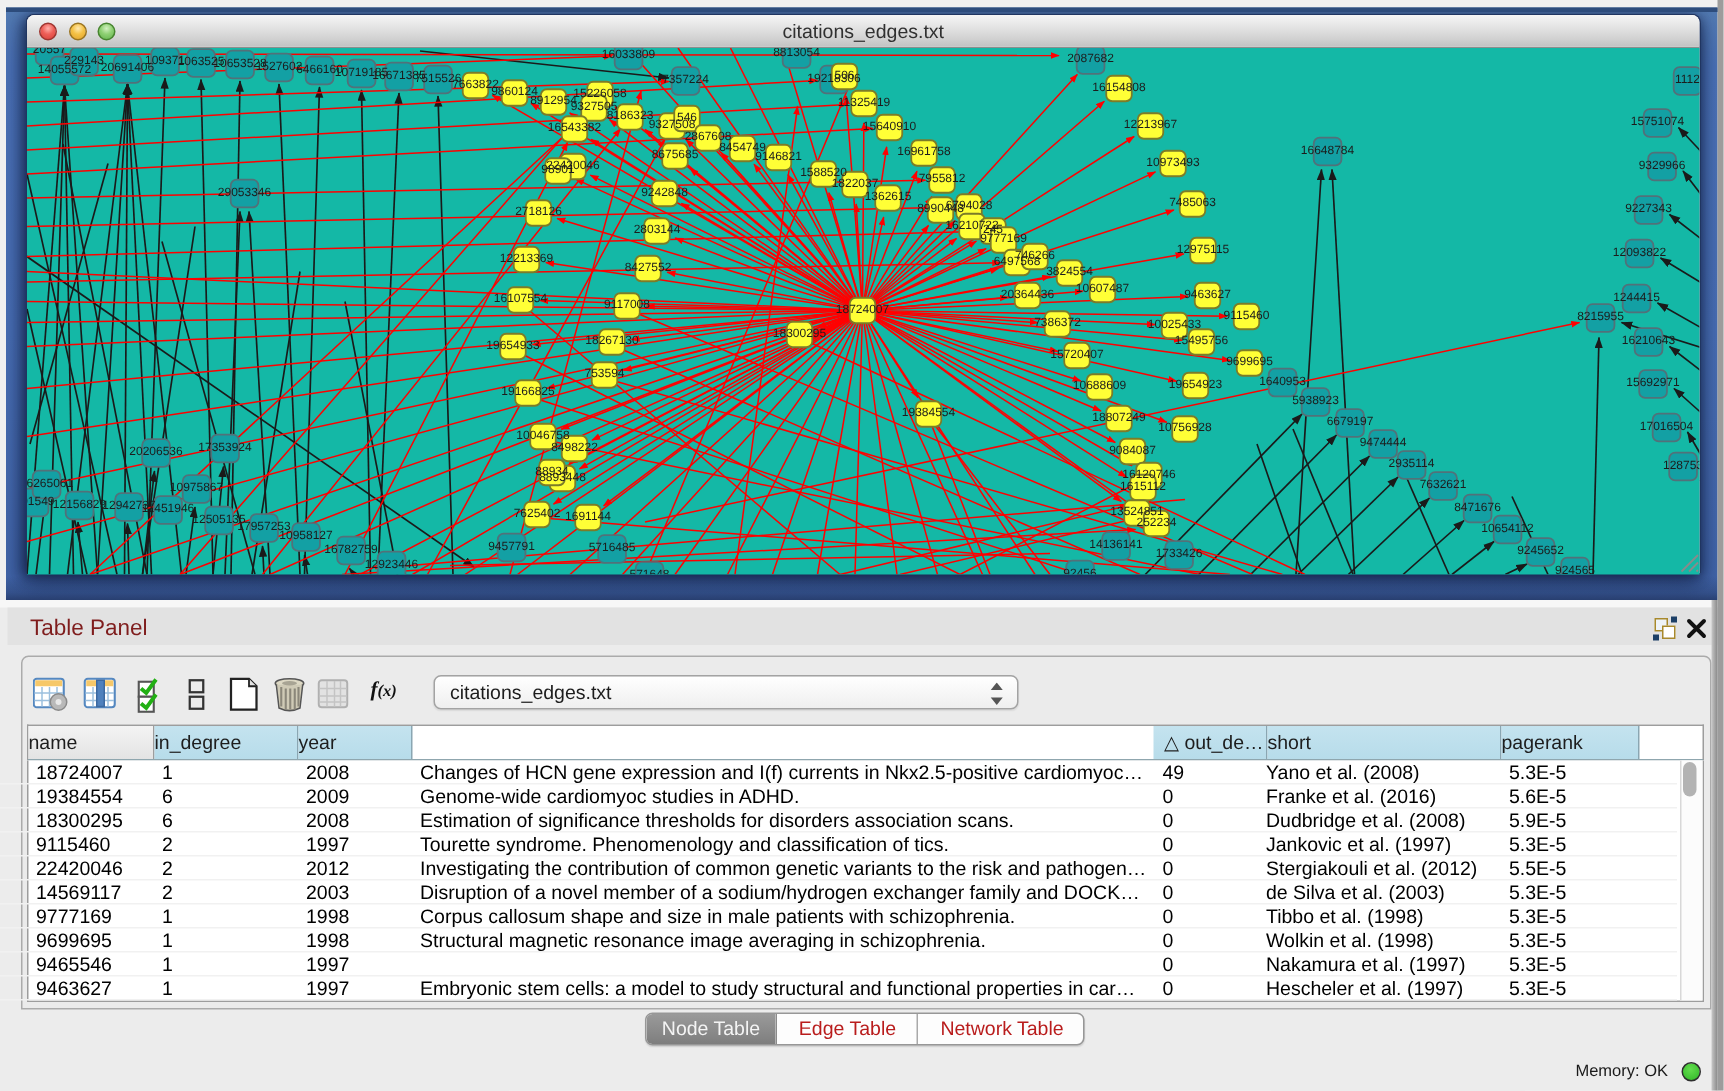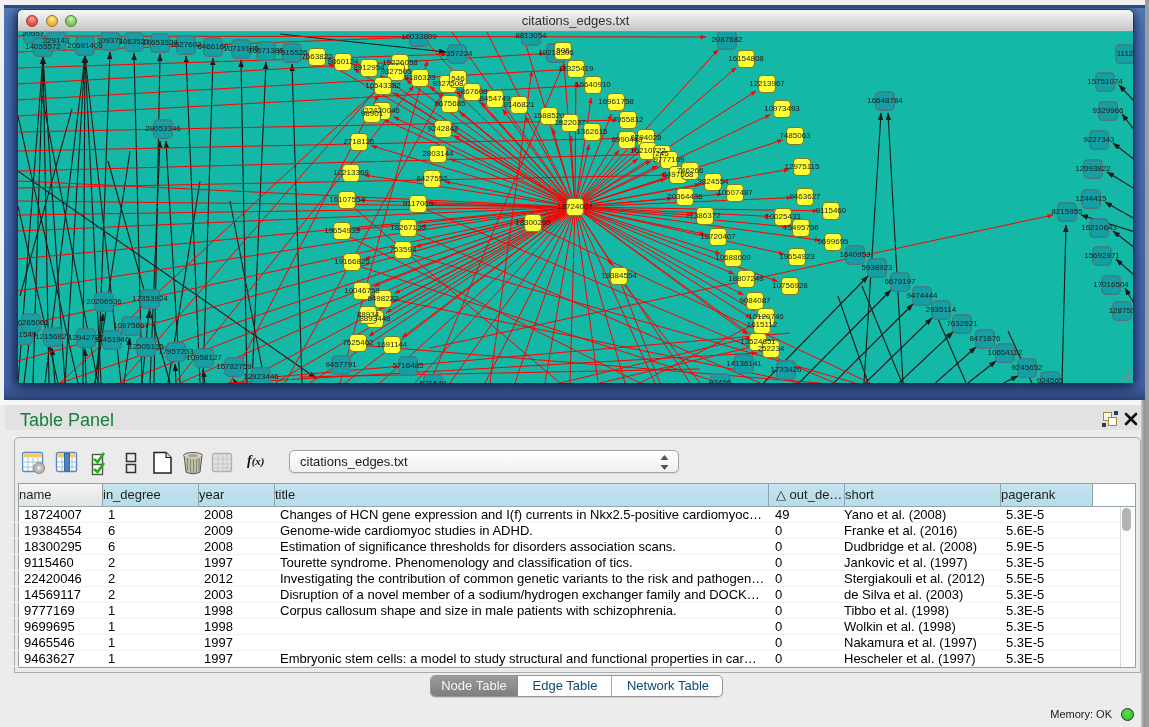--- a/index.html
+++ b/index.html
@@ -11,35 +11,35 @@
 #tbar{position:absolute;left:0;top:0;width:100%;height:22px;border-radius:5px 5px 0 0;
  background:linear-gradient(180deg,#f6f6f6 0%,#e3e3e3 40%,#d0d0d0 78%,#c3c3c3 100%);border-bottom:1px solid #8d8d8d}
 #tbar .t{position:absolute;width:100%;text-align:center;top:3px;font-size:13px;color:#303030}
 .tl{position:absolute;top:5px;width:12px;height:12px;border-radius:50%}
 #tlr{left:8px;background:radial-gradient(circle at 50% 30%,#ffb0aa 0%,#ee5f58 45%,#d6413a 100%);border:1px solid #9e3530}
 #tly{left:27.5px;background:radial-gradient(circle at 50% 30%,#ffe9b0 0%,#f4c145 45%,#e0a32e 100%);border:1px solid #9a7420}
 #tlg{left:47px;background:radial-gradient(circle at 50% 30%,#d2f0c0 0%,#8ed073 45%,#62b34c 100%);border:1px solid #47842f}
 #canvas{position:absolute;left:0;top:22px;width:1115px;height:351px;background:#14b8a6;overflow:hidden}
 #tp{position:absolute;left:0px;top:400px;width:1146px;height:327px;background:#ececec}
 #tph{position:absolute;left:5px;top:5px;width:1141px;height:25px;background:#e2e2e2}
-#tph .t{position:absolute;left:15px;top:5px;font-size:18px;color:#15803d}
+#tph .t{position:absolute;left:15px;top:5px;font-size:15px;color:#7f1d1d}
 #tbox{position:absolute;left:14px;top:37px;width:1127px;height:236px;background:#ebebeb;border:1px solid #ababab;border-radius:5px 5px 0 0}
 #thead{position:absolute;left:18px;top:83px;width:1118px;height:24px;background:#fff;border:1px solid #9d9d9d;border-bottom:1px solid #8fa6ae}
 .hc{position:absolute;top:0;height:22px;font-size:13px;color:#1d1d1d;text-align:left;line-height:22px;border-right:1px solid #8aa6b2}
 .hb{background:linear-gradient(180deg,#c4e3ef,#b7dcea)}
 .hg{background:linear-gradient(180deg,#f4f4f4,#e3e3e3);border-right:1px solid #9d9d9d}
 #tbody{position:absolute;left:18px;top:107px;width:1118px;height:161px;background:#fff;border:1px solid #9d9d9d;border-top:none;overflow:hidden}
 .tr{position:absolute;left:0;width:1118px;height:16px}
 .tr span{position:absolute;top:0;font-size:13px;color:#000;line-height:16px;white-space:nowrap}
 .tr{border-bottom:1px solid #f1f1f1}
 .tr .ctr{text-align:left}
 #vsb{position:absolute;left:1120px;top:107px;width:15px;height:160px;background:#fcfcfc;border-left:1px solid #d8d8d8}
 #vsbt{position:absolute;left:1122px;top:108px;width:9px;height:23px;background:#b3b3b3;border-radius:5px}
 #tabs{position:absolute;left:430px;top:275px;width:293px;height:22px;border:1px solid #979797;border-radius:5px;background:#fdfdfd;box-shadow:0 1px 1px rgba(0,0,0,.12)}
-.seg{position:absolute;top:0;height:20px;font-size:13px;text-align:center;line-height:20px;color:#0c4a6e}
+.seg{position:absolute;top:0;height:20px;font-size:13px;text-align:center;line-height:20px;color:#b91c1c}
 #seg1{left:0;width:87px;background:linear-gradient(180deg,#9a9a9a,#7e7e7e);color:#f4f4f4;border-radius:4px 0 0 4px;border-right:1px solid #8b8b8b}
 #seg2{left:88px;width:93px;border-right:1px solid #a9a9a9}
 #seg3{left:182px;width:110px}
 #mem{position:absolute;right:34px;top:308px;font-size:11px;color:#1a1a1a}
 #memdot{position:absolute;left:1121px;top:308px;width:13px;height:13px;border-radius:50%;background:radial-gradient(circle at 45% 35%,#64dd4e,#2fb627);border:1.5px solid #2e2e2e}
 #rstrip{position:absolute;left:1145px;top:0px;width:4px;height:727px;background:#9c9c9c}
 #rdiv{position:absolute;left:1141px;top:0px;width:4px;height:327px;background:linear-gradient(90deg,#c8c8c8,#888)}
 .ticon{position:absolute;top:13px}
 #fxi{position:absolute;left:232px;top:15px;font-size:14px;color:#111;font-family:"Liberation Serif",serif;font-style:italic;font-weight:bold}
 #combo{position:absolute;left:274px;top:12px;width:390px;height:23px;background:linear-gradient(180deg,#ffffff,#efefef);border:1px solid #a3a3a3;border-radius:5px;box-shadow:0 1px 1px rgba(0,0,0,.08)}
@@ -602,21 +602,20 @@
       <svg style="position:absolute;right:9px;top:4px" width="9" height="15" viewBox="0 0 9 15">
           <path d="M4.5 0 L8.5 5 H0.5 Z" fill="#555"></path>
           <path d="M4.5 15 L8.5 10 H0.5 Z" fill="#555"></path>
         </svg>
     </div>
   </div>
   <div id="thead">
     <div class="hc hg" style="left:0;width:84px">name</div>
     <div class="hc hb" style="left:84px;width:96px">in_degree</div>
     <div class="hc hb" style="left:180px;width:76px">year</div>
-    <div class="hc hb" style="left:256px;width:494px">title</div>
     <div class="hc hb" style="left:750px;width:76px;text-align:left;padding-left:7px">△ out_de…</div>
     <div class="hc hb" style="left:826px;width:156px">short</div>
     <div class="hc hb" style="left:982px;width:92px">pagerank</div>
   </div>
   <div id="tbody"></div>
 <div class="tr" style="top:107px">
       <span style="left:24px">18724007</span>
       <span style="left:108px">1</span>
       <span style="left:204px">2008</span>
       <span style="left:280px">Changes of HCN gene expression and I(f) currents in Nkx2.5-positive cardiomyoc…</span>
@@ -675,20 +674,21 @@
       <span style="left:204px">1998</span>
       <span style="left:280px">Corpus callosum shape and size in male patients with schizophrenia.</span>
       <span style="left:775px">0</span>
       <span class="ctr" style="left:844px;width:156px">Tibbo et al. (1998)</span>
       <span style="left:1006px">5.3E-5</span>
     </div>
 <div class="tr" style="top:219px">
       <span style="left:24px">9699695</span>
       <span style="left:108px">1</span>
       <span style="left:204px">1998</span>
+      <span style="left:280px">Structural magnetic resonance image averaging in schizophrenia.</span>
       <span style="left:775px">0</span>
       <span class="ctr" style="left:844px;width:156px">Wolkin et al. (1998)</span>
       <span style="left:1006px">5.3E-5</span>
     </div>
 <div class="tr" style="top:235px">
       <span style="left:24px">9465546</span>
       <span style="left:108px">1</span>
       <span style="left:204px">1997</span>
       <span style="left:775px">0</span>
       <span class="ctr" style="left:844px;width:156px">Nakamura et al. (1997)</span>

